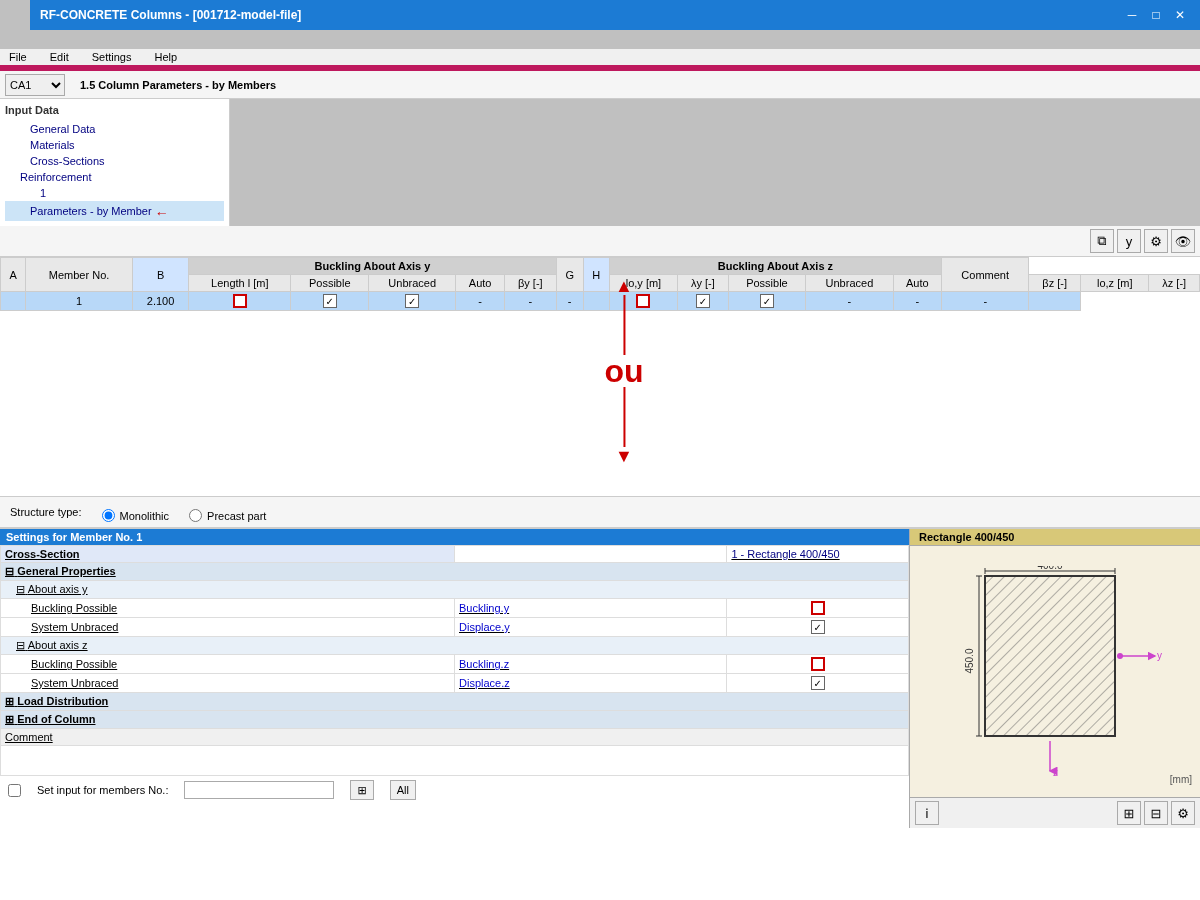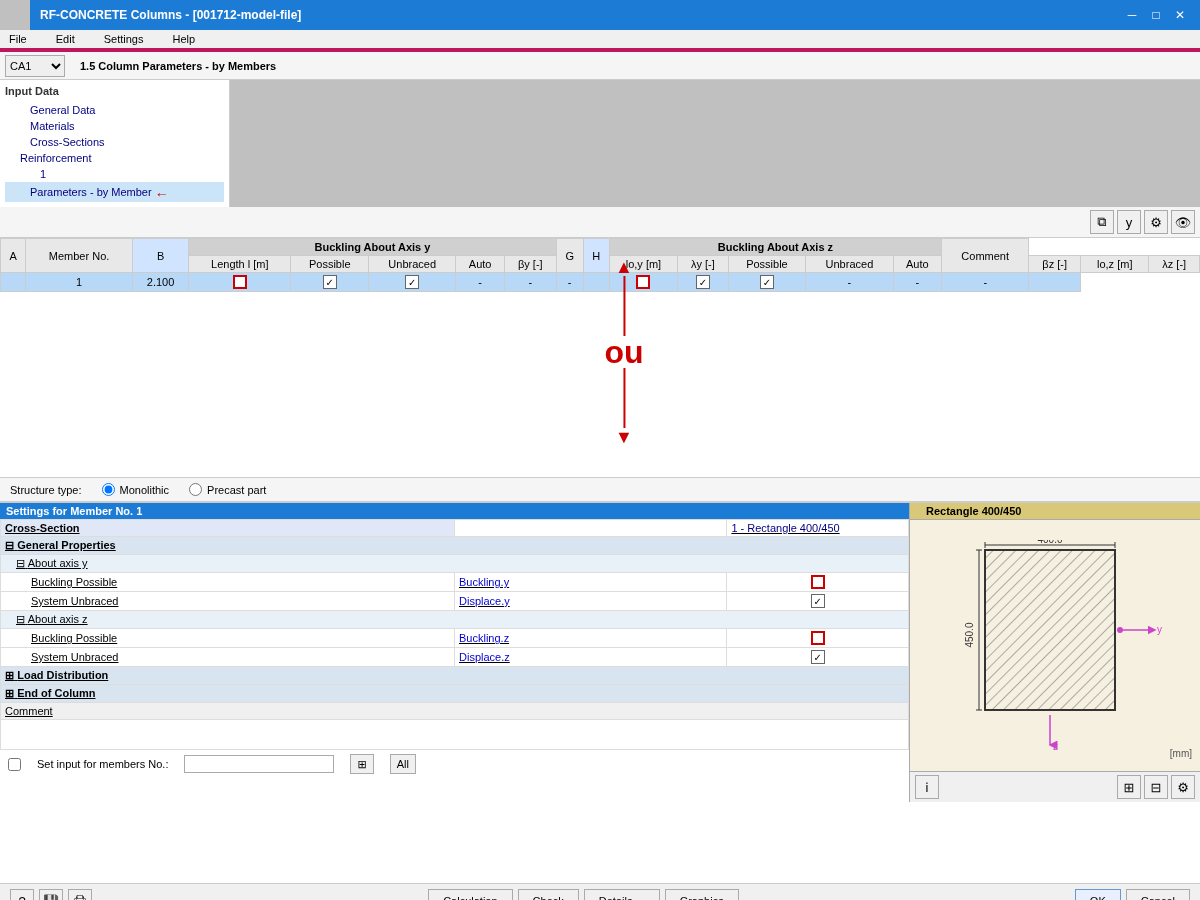--- a/index.html
+++ b/index.html
@@ -29,22 +29,23 @@
       display: flex; align-items: center; justify-content: center;
     }
 
     
     .menu-bar {
       background: #f0f0f0;
       height: 22px;
       display: flex;
       align-items: center;
       padding: 0 5px;
-      border-bottom: 4px solid #be185d;
-      gap: 21px;
+      border-bottom: 6px solid #be185d;
+      gap: 15px;
+      margin-top: 19px;
     }
     .menu-item {
       font-size: 11px;
       cursor: pointer;
       padding: 2px 4px;
     }
 
     
     .main-container {
       display: flex;
@@ -208,21 +209,21 @@
     
     .graphics-panel {
       width: 290px;
       background: #f5f0e0;
       position: relative;
       display: flex;
       flex-direction: column;
     }
     .graphics-title {
       background: #d8c878;
-      padding: 2px 16px;
+      padding: 2px 9px;
       font-size: 11px;
       font-weight: bold;
       border-bottom: 1px solid #aaa;
     }
     .graphics-content {
       flex: 1;
       position: relative;
       overflow: hidden;
     }
     .set-input-row {
@@ -313,21 +314,21 @@
 
     
     .mm-label {
       position: absolute;
       bottom: 12px;
       right: 8px;
       font-size: 10px;
       color: #555;
     }
 
-    .radio-group { display: flex; align-items: center; gap: 5px; }
+    .radio-group { display: flex; align-items: center; gap: 5px; margin-top: 7px; }
     .radio-label { font-size: 11px; }
   </style>
 </head>
 <body>
 
 <div class="title-bar">
   <span>RF-CONCRETE Columns - [001712-model-file]</span>
   <div class="title-bar-controls">
     <button class="title-btn">─</button>
     <button class="title-btn">□</button>

